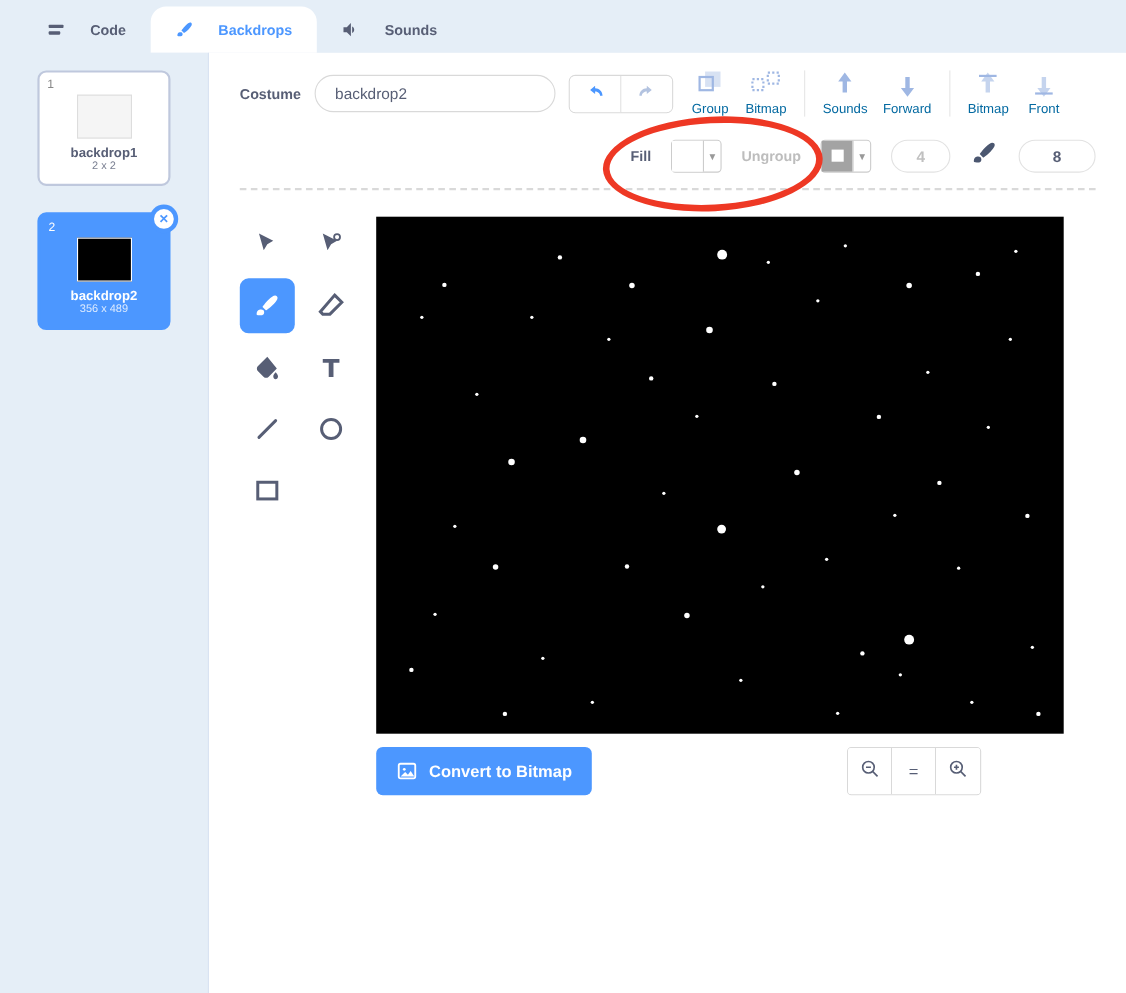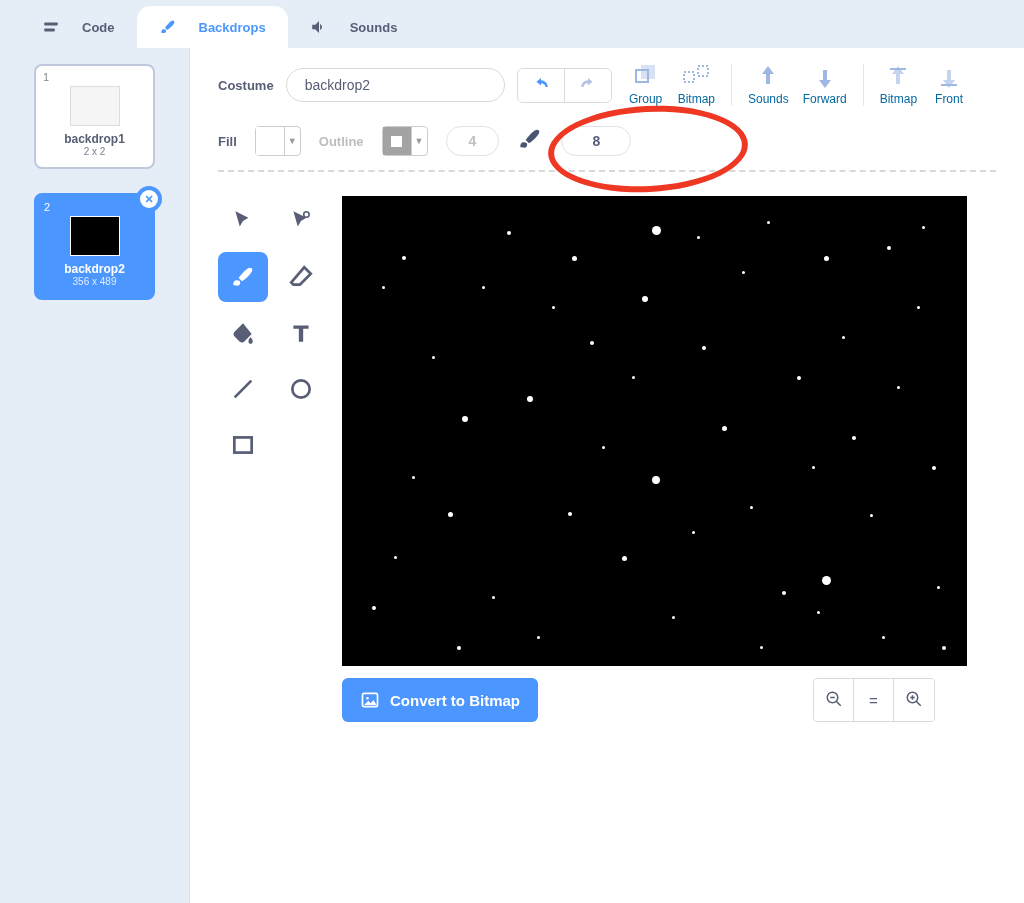--- a/index.html
+++ b/index.html
@@ -32,21 +32,21 @@
     .costume-name { border: 1px solid #d9d9d9; border-radius: 24px; padding: 8px 18px; min-width: 150px; font-size: 14px; color: #575e75; }
     .btn-grp { display: flex; gap: 0; border: 1px solid #d9d9d9; border-radius: 6px; overflow: hidden; }
     .btn-grp button { border: none; background: #fff; padding: 8px 14px; cursor: pointer; color: #4c97ff; border-right: 1px solid #d9d9d9; }
     .btn-grp button:last-child { border-right: none; }
     .btn-grp button.disabled { color: #b3c3e0; }
     .structural-btns { display: flex; gap: 14px; align-items: flex-start; margin-left: 4px; }
     .struct-btn { text-align: center; font-size: 12px; color: #0369a1; cursor: pointer; }
     .struct-btn .sicon { width: 36px; height: 26px; margin: 0 auto 2px; color: #9fb7e3; }
     .vr { width: 1px; height: 42px; background: #e6e6e6; margin: 0 2px; }
     
-    .row2 { display: flex; align-items: center; gap: 18px; margin-top: 20px; position: relative; }
+    .row2 { display: flex; align-items: center; gap: 18px; margin-top: 20px; position: relative; justify-content: flex-end; }
     .swatch { width: 46px; height: 30px; border: 1px solid #ccc; border-radius: 4px; display: flex; }
     .swatch .sbox { flex: 1; background: #fff; }
     .swatch .dd { width: 16px; border-left: 1px solid #ccc; display: flex; align-items: center; justify-content: center; font-size: 9px; color: #999; }
     .outline-swatch .sbox { display: flex; align-items: center; justify-content: center; background: #a3a3a3; }
     .outline-swatch .sbox::after { content: ''; width: 11px; height: 11px; background: #fff; }
     .pill { border: 1px solid #e2e2e2; border-radius: 20px; padding: 6px 22px; font-size: 14px; color: #575e75; font-weight: 600; }
     .brush-size { display: flex; align-items: center; gap: 18px; }
     .brush-ind { color: #4b5770; }
     .brush-ind svg { width: 26px; height: 26px; }
     .red-circle { position: absolute; border: 6px solid #ee3824; border-radius: 50%; width: 200px; height: 86px; left: 330px; top: -20px; transform: rotate(-3deg); pointer-events: none; }
@@ -55,21 +55,21 @@
     
     .workspace { display: flex; gap: 14px; margin-top: 24px; }
     .toolbox { width: 110px; display: grid; grid-template-columns: 1fr 1fr; gap: 6px; align-content: start; }
     .tool { width: 50px; height: 50px; border-radius: 8px; background: #fff; display: flex; align-items: center; justify-content: center; cursor: pointer; color: #575e75; }
     .tool svg { width: 26px; height: 26px; }
     .tool.active { background: #4c97ff; color: #fff; }
     .canvas-wrap { flex: 1; position: relative; }
     .canvas { width: 625px; height: 470px; background: #000; position: relative; overflow: hidden; }
     .star { position: absolute; background: #fff; border-radius: 50%; }
     
-    .bottom { position: absolute; top: 482px; left: 0; width: 593px; display: flex; justify-content: space-between; }
+    .bottom { position: absolute; top: 482px; left: 0; width: 550px; display: flex; justify-content: space-between; }
     .convert { display: flex; align-items: center; gap: 10px; background: #4c97ff; color: #fff; border: none; border-radius: 6px; padding: 12px 18px; font-size: 15px; font-weight: 600; cursor: pointer; }
     .zoom { display: flex; border: 1px solid #d9d9d9; border-radius: 4px; overflow: hidden; }
     .zoom button { width: 40px; height: 42px; border: none; background: #fff; border-right: 1px solid #d9d9d9; cursor: pointer; color: #575e75; font-size: 15px; }
     .zoom button:last-child { border-right: none; }
   </style>
 </head>
 <body>
 
 <div class="tabs">
   <div class="tab">
@@ -157,21 +157,21 @@
               </svg></div><span>Front</span></div>
       </div>
     </div>
 
     <div class="row2">
       <span class="label">Fill</span>
       <div class="swatch">
           <div class="sbox"></div>
           <div class="dd">▼</div>
         </div>
-      <span class="label" style="color:#bdbdbd">Outline</span>
+      <span class="label" style="color:#bdbdbd">Ungroup</span>
       <div class="swatch outline-swatch">
           <div class="sbox"></div>
           <div class="dd">▼</div>
         </div>
       <div class="pill" style="color:#c0c0c0">4</div>
       <div class="brush-size">
         <span class="brush-ind"><svg viewBox="0 0 24 24" fill="currentColor">
               <path d="M20 4c-1.5-1.5-4 0-7 3s-5 6-5 6l3 3s3-2 6-5 4.5-5.5 3-7zM6 15c-2 0-3 2-3 4 0 1 2 1 4 1 2 0 3-2 2-4-0.5-1-2-1-3-1z"></path>
             </svg></span>
         <input class="pill" style="width: 70px; text-align: center;" value="8">

